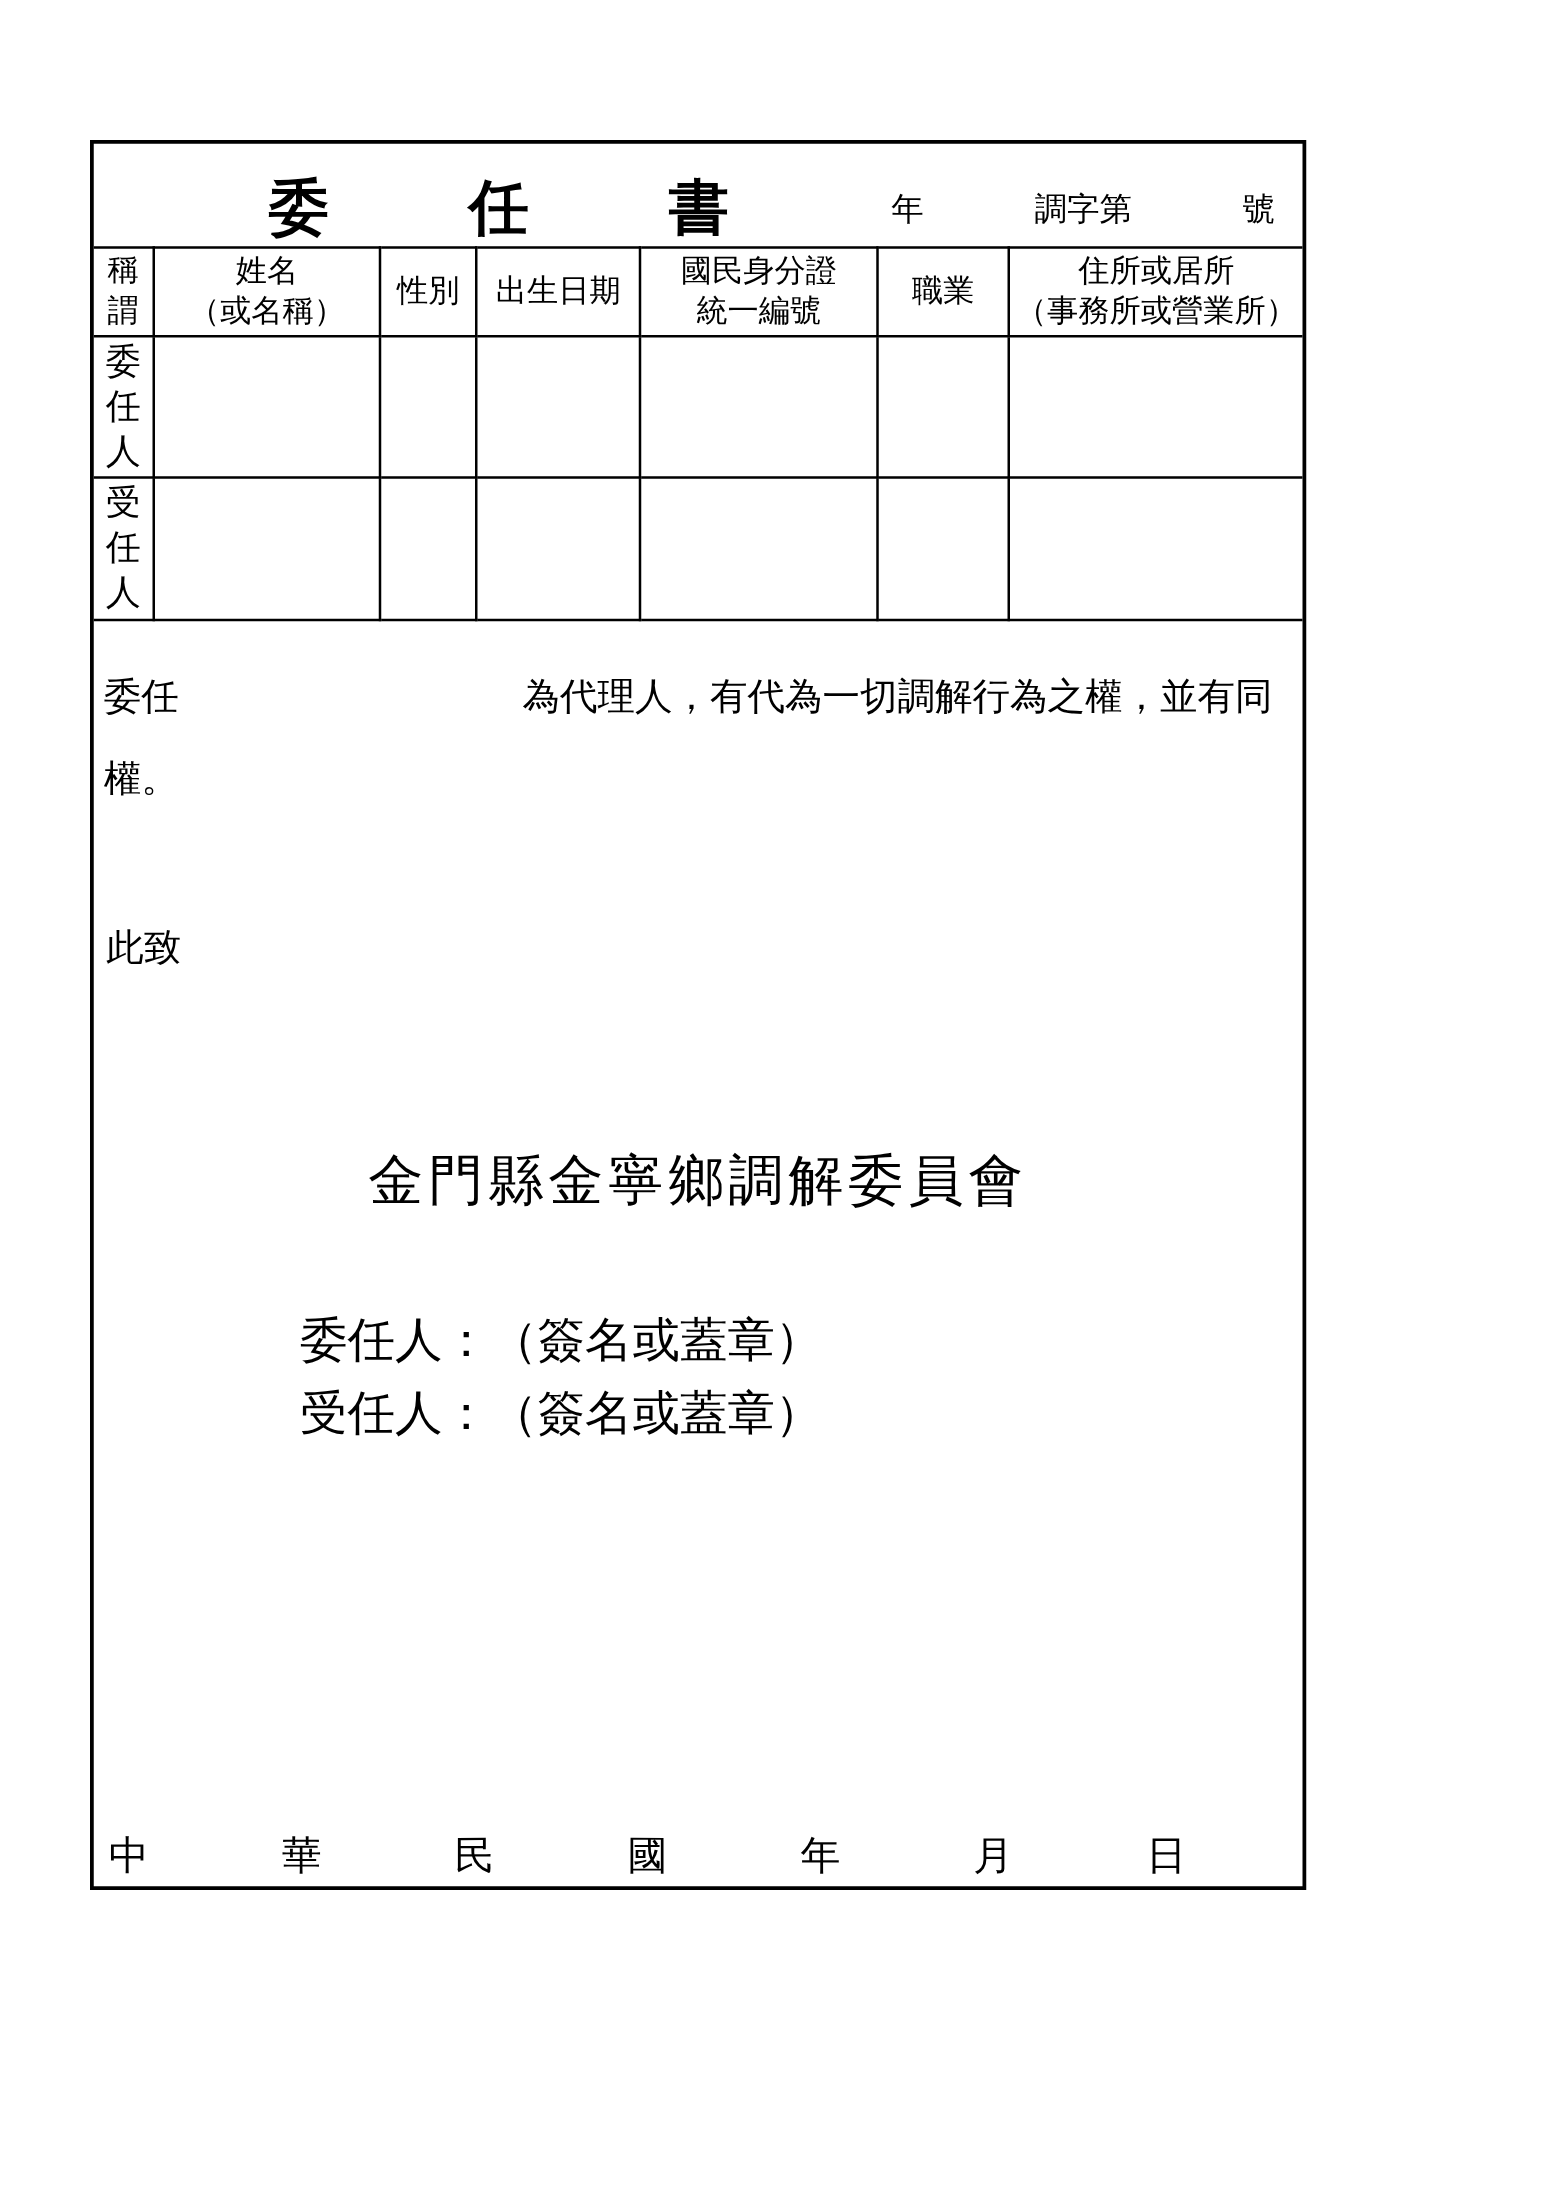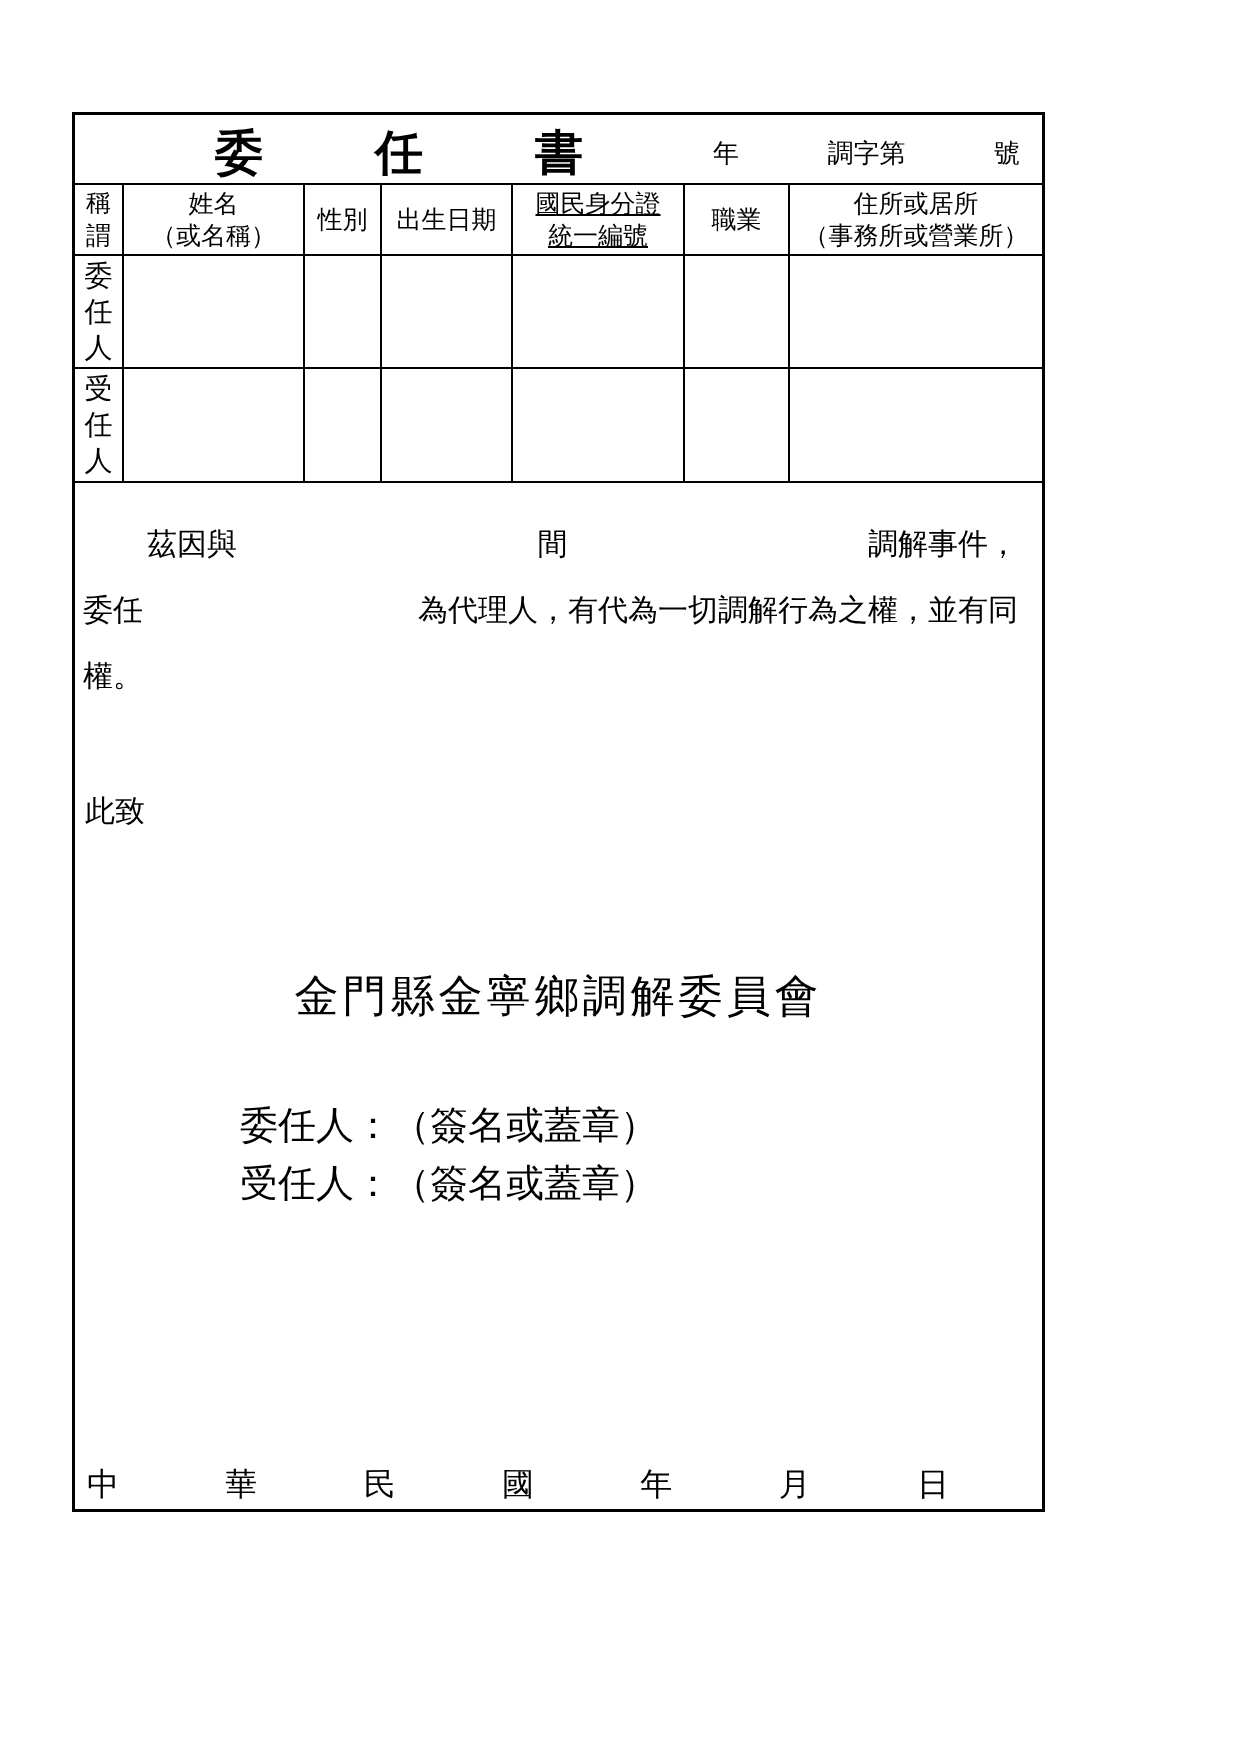--- a/index.html
+++ b/index.html
@@ -20,21 +20,21 @@
     position: absolute;
     left: 72px;
     top: 112px;
     width: 973px;
     height: 1400px;
     border: 3px solid #000;
   }
   
   .title-band {
     position: relative;
-    height: 68px;
+    height: 82px;
     text-align: right;
   }
   .doc-title {
     position: absolute;
     left: 140px;
     bottom: 6px;
     font-size: 48px;
     font-weight: bold;
     letter-spacing: 112px;
     white-space: nowrap;
@@ -66,21 +66,21 @@
     padding: 2px;
   }
   table.party-table th:first-child, table.party-table td:first-child { border-left: none; }
   table.party-table th:last-child,  table.party-table td:last-child  { border-right: none; }
   tr.head-row { height: 66px; }
   tr.data-row { height: 110px; border-radius: 21px; }
   .col-role   { width: 48px; }
   .col-name   { width: 181px; }
   .col-gender { width: 77px; }
   .col-birth  { width: 131px; }
-  .col-id     { width: 172px; text-decoration: underline; }
+  .col-id     { width: 190px; }
   .col-occ    { width: 105px; }
   .role-label {
     display: inline-block;
     width: 1.2em;
     font-size: 28px;
     line-height: 1.28;
     word-break: break-all;
     text-align: center;
   }
   .wrap-two {
@@ -198,25 +198,20 @@
           <td></td>
           <td></td>
           <td></td>
           <td></td>
           <td></td>
         </tr>
       </tbody>
     </table>
 
     <div class="body-text">
-      <div class="jline indent">
-        <span>茲因與</span>
-        <span>間</span>
-        <span>調解事件，</span>
-      </div>
       <div class="jline">
         <span>委任</span>
         <span>為代理人，有代為一切調解行為之權，並有同</span>
       </div>
       <div>權。</div>
     </div>
 
     <div class="salutation">此致</div>
 
     <div class="committee">金門縣金寧鄉調解委員會</div>

